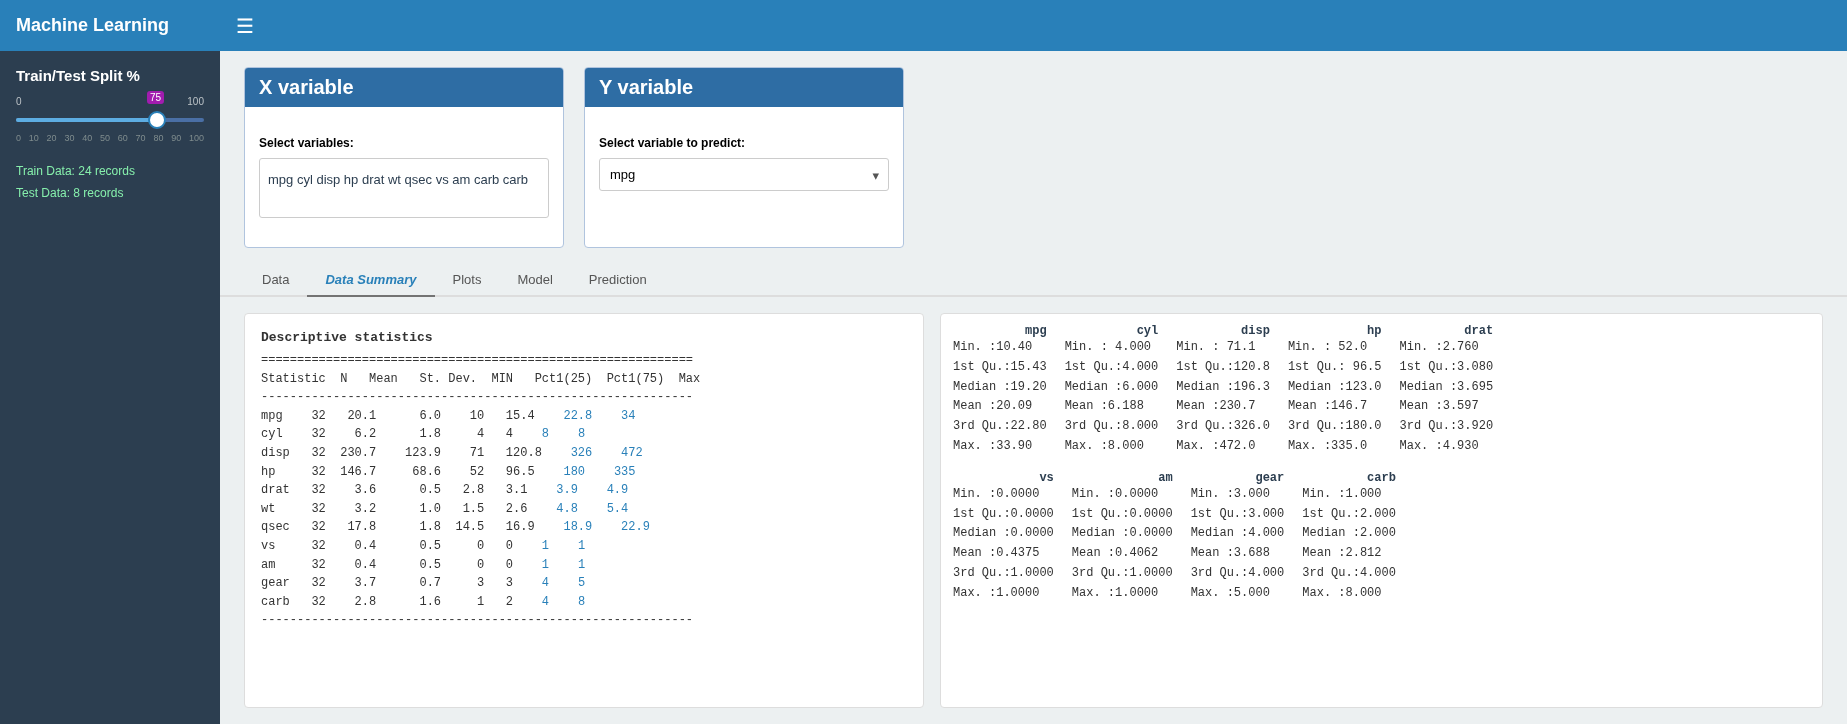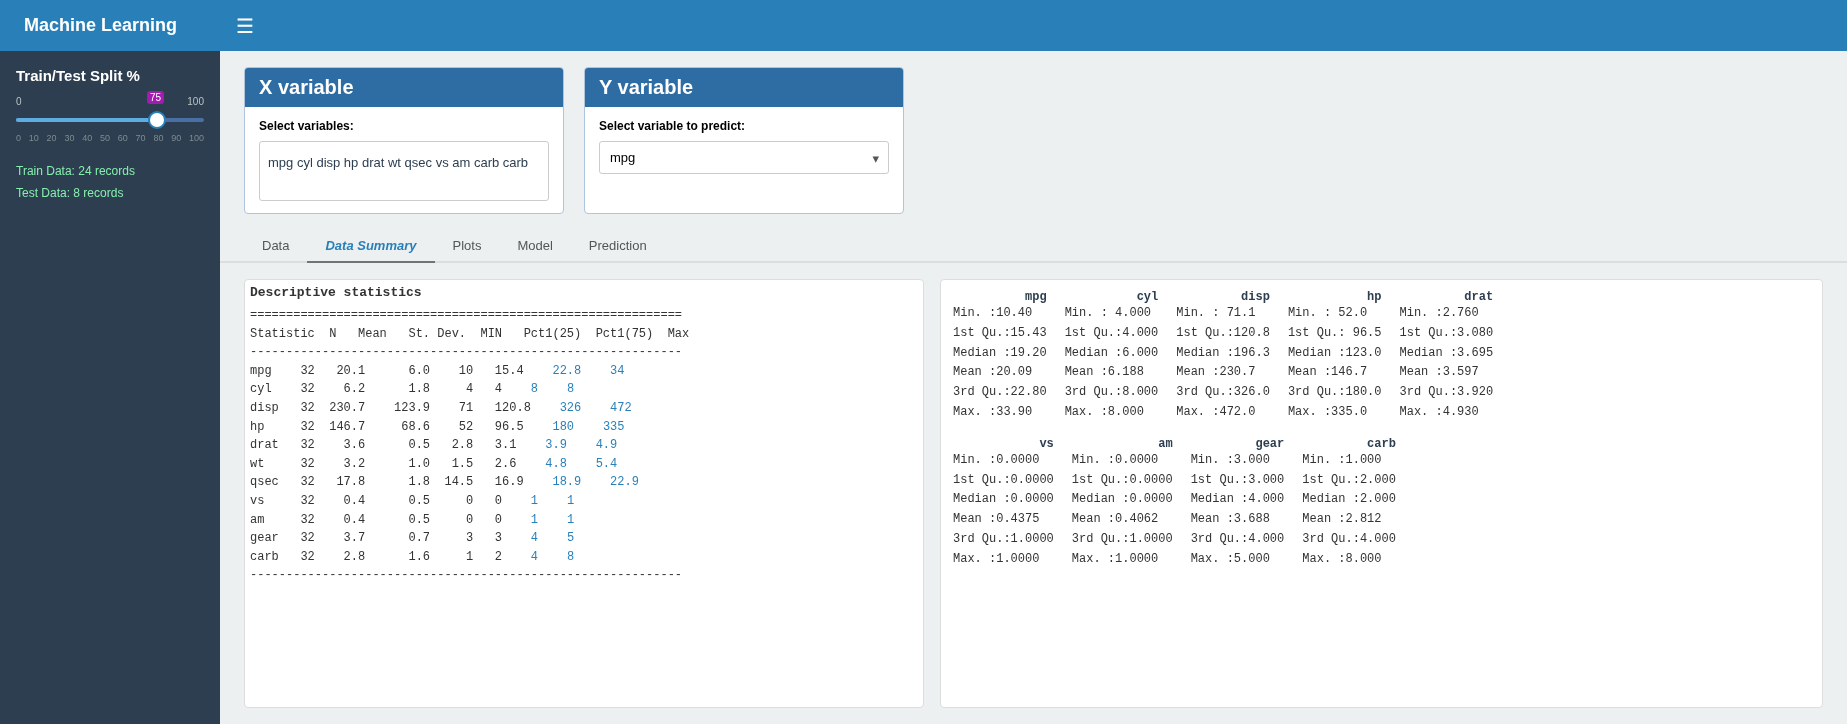--- a/index.html
+++ b/index.html
@@ -9,21 +9,21 @@
     #sidebar {
       width: 220px;
       min-width: 220px;
       background: #2c3e50;
       color: #fff;
       display: flex;
       flex-direction: column;
     }
     #sidebar-header {
       background: #2980b9;
-      padding: 14px 24px;
+      padding: 14px 16px;
       font-size: 18px;
       font-weight: bold;
       color: #fff;
       height: 51px;
       display: flex;
       align-items: center;
     }
     #sidebar-content {
       padding: 16px;
       flex: 1;
@@ -137,21 +137,21 @@
     }
     .var-card-header {
       background: #2e6da4;
       color: #fff;
       padding: 8px 14px;
       font-size: 20px;
       font-weight: bold;
       border-radius: 3px 3px 0 0;
     }
     .var-card-body {
-      padding: 12px 14px;
+      padding: 29px 14px;
     }
     .var-card-body label {
       font-size: 12px;
       font-weight: bold;
       display: block;
       margin-bottom: 8px;
     }
     .var-tags {
       border: 1px solid #ccc;
       border-radius: 3px;
@@ -214,21 +214,21 @@
       padding: 16px 24px;
       overflow: hidden;
       background: #ecf0f1;
     }
 
     
     #stats-panel {
       background: #fff;
       border: 1px solid #ddd;
       border-radius: 4px;
-      padding: 5px;
+      padding: 16px;
       flex: 1;
       max-width: 680px;
       overflow-y: auto;
       font-family: 'Courier New', monospace;
       font-size: 12px;
       color: #333;
     }
     .stats-title {
       font-weight: bold;
       font-size: 13px;

